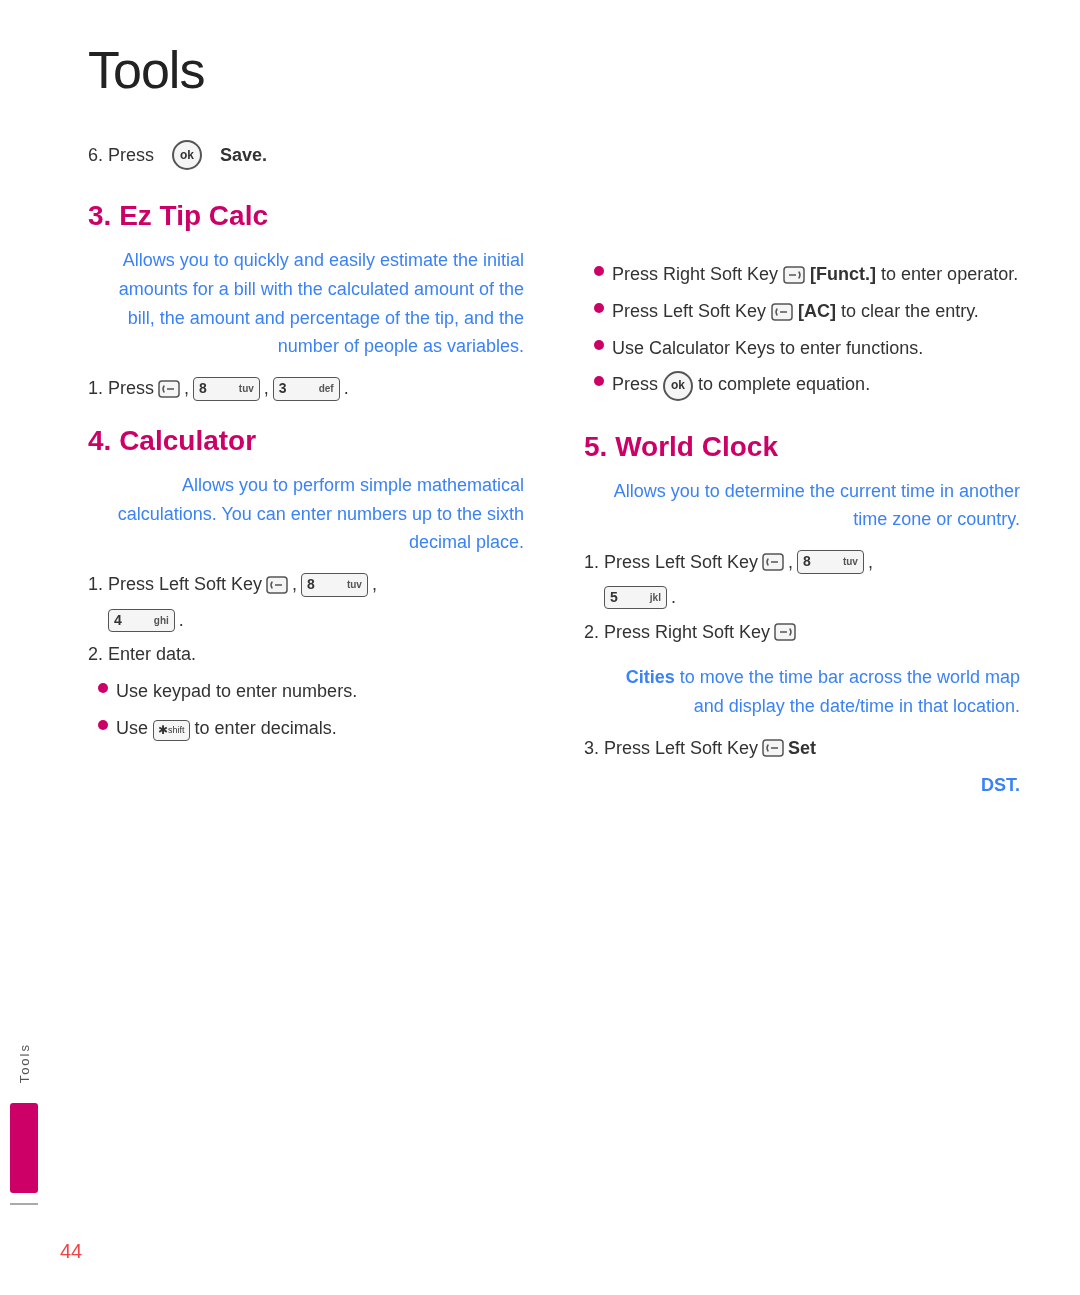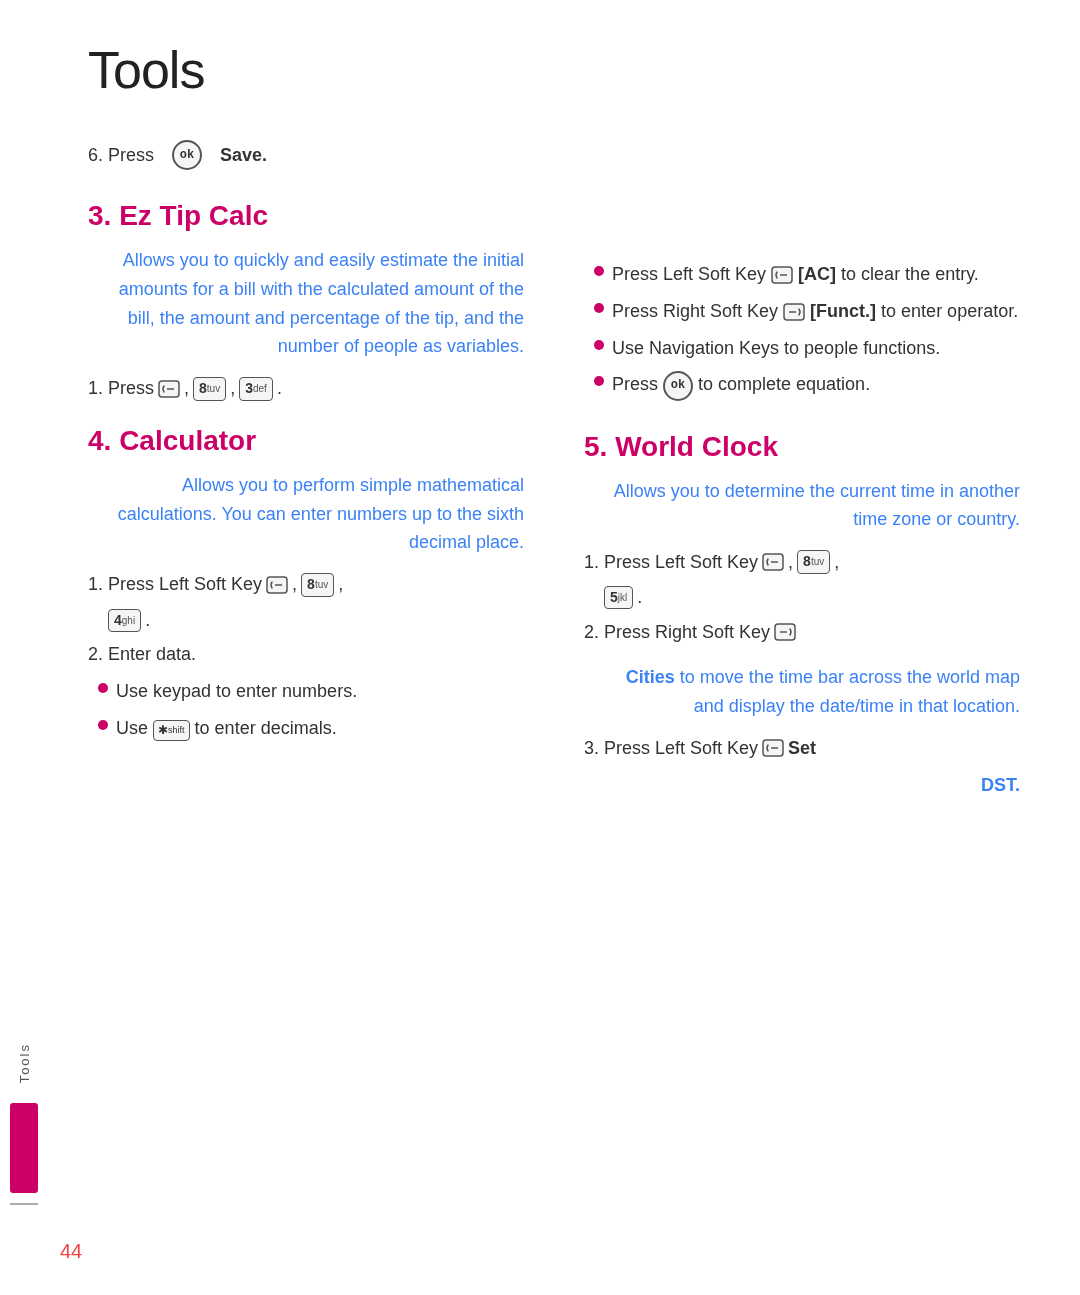--- a/index.html
+++ b/index.html
@@ -126,39 +126,39 @@
       font-size: 14px;
       font-weight: bold;
       color: #333;
       background: #f5f5f5;
       min-width: 28px;
       line-height: 1.4;
     }
 
     .key-btn .sub {
       font-size: 10px;
-      font-weight: normal;
+      font-weight: bold;
       color: #555;
+      padding-left: 32px;
     }
 
     
     .ok-btn {
       display: inline-flex;
       align-items: center;
       justify-content: center;
       width: 30px;
       height: 30px;
       border: 2px solid #555;
       border-radius: 50%;
       font-size: 12px;
       font-weight: bold;
       color: #333;
       background: #f5f5f5;
       vertical-align: middle;
-      font-family: Liberation Mono, monospace;
     }
 
     
     .star-btn {
       display: inline-flex;
       align-items: center;
       justify-content: center;
       border: 1.5px solid #555;
       border-radius: 4px;
       padding: 1px 4px;
@@ -308,44 +308,44 @@
         </div>
 
       </div>
 
       <div class="col-right">
 
         <ul class="bullet-list" style="margin-top: 120px; margin-bottom: 30px;">
           <li>
             <span class="bullet-dot"></span>
             <span class="bullet-text">
+              Press Right Soft Key
+              <svg width="22" height="22" viewBox="0 0 22 22" style="vertical-align:middle;">
+                <rect x="1" y="3" width="20" height="16" rx="3" fill="#f5f5f5" stroke="#555" stroke-width="1.5"></rect>
+                <path d="M16 14 Q18 11 16 8" stroke="#555" stroke-width="1.5" fill="none" stroke-linecap="round"></path>
+                <line x1="6" y1="11" x2="13" y2="11" stroke="#555" stroke-width="1.5"></line>
+              </svg>
+              <strong>[Funct.]</strong> to enter operator.
+            </span>
+          </li>
+          <li>
+            <span class="bullet-dot"></span>
+            <span class="bullet-text">
               Press Left Soft Key
               <svg width="22" height="22" viewBox="0 0 22 22" style="vertical-align:middle;">
                 <rect x="1" y="3" width="20" height="16" rx="3" fill="#f5f5f5" stroke="#555" stroke-width="1.5"></rect>
                 <path d="M6 14 Q4 11 6 8" stroke="#555" stroke-width="1.5" fill="none" stroke-linecap="round"></path>
                 <line x1="9" y1="11" x2="16" y2="11" stroke="#555" stroke-width="1.5"></line>
               </svg>
               <strong>[AC]</strong> to clear the entry.
             </span>
           </li>
           <li>
             <span class="bullet-dot"></span>
-            <span class="bullet-text">
-              Press Right Soft Key
-              <svg width="22" height="22" viewBox="0 0 22 22" style="vertical-align:middle;">
-                <rect x="1" y="3" width="20" height="16" rx="3" fill="#f5f5f5" stroke="#555" stroke-width="1.5"></rect>
-                <path d="M16 14 Q18 11 16 8" stroke="#555" stroke-width="1.5" fill="none" stroke-linecap="round"></path>
-                <line x1="6" y1="11" x2="13" y2="11" stroke="#555" stroke-width="1.5"></line>
-              </svg>
-              <strong>[Funct.]</strong> to enter operator.
-            </span>
-          </li>
-          <li>
-            <span class="bullet-dot"></span>
-            <span class="bullet-text">Use Navigation Keys to people functions.</span>
+            <span class="bullet-text">Use Calculator Keys to enter functions.</span>
           </li>
           <li>
             <span class="bullet-dot"></span>
             <span class="bullet-text">
               Press <span class="ok-btn">ok</span> to complete equation.
             </span>
           </li>
         </ul>
 
         <div class="section">

